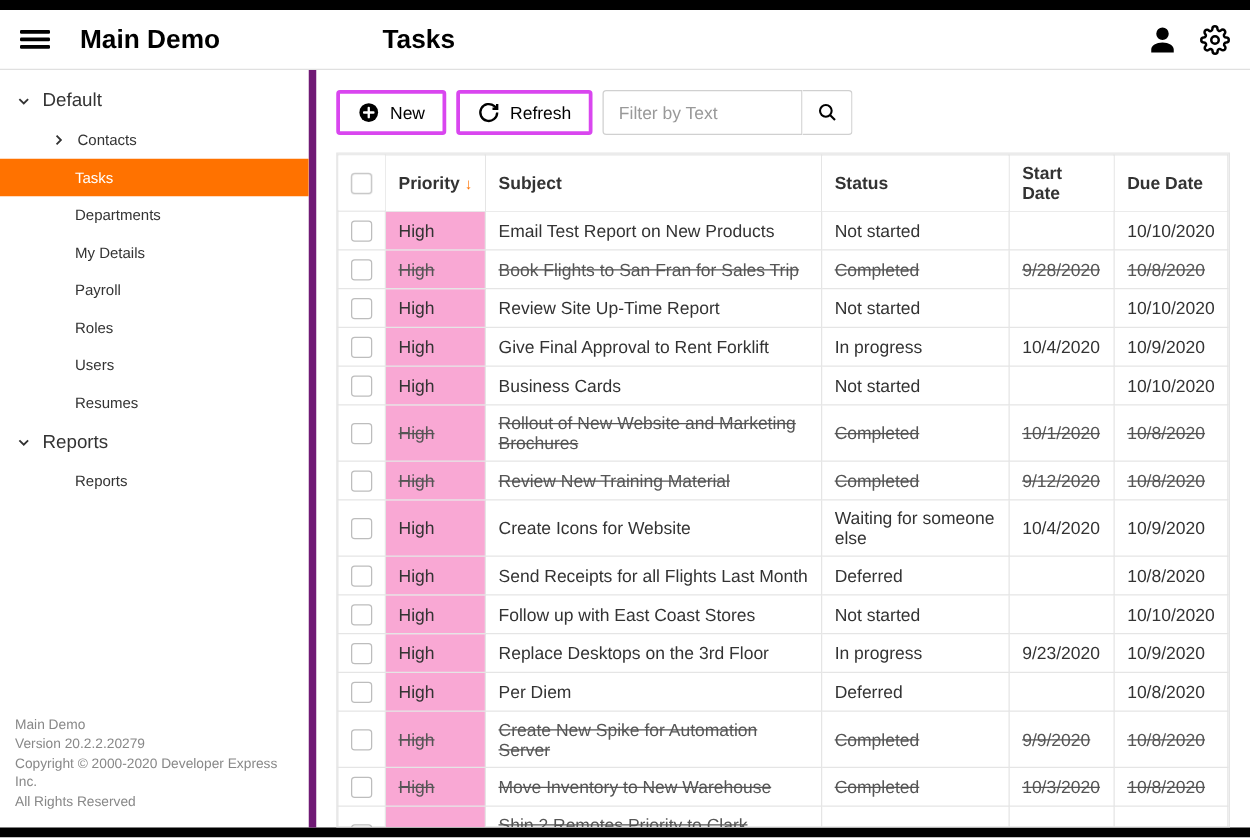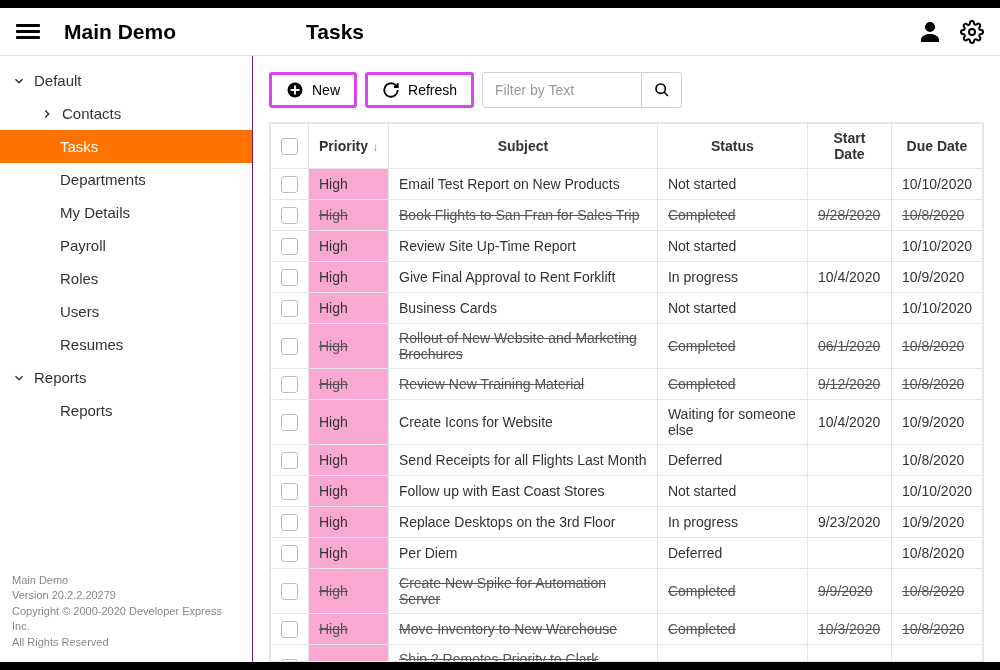--- a/index.html
+++ b/index.html
@@ -8,41 +8,41 @@
   .topbar { height: 48px; display: flex; align-items: center; padding: 0 16px; border-bottom: 1px solid #e0e0e0; }
   .hamburger { width: 24px; height: 24px; cursor: pointer; display: flex; flex-direction: column; justify-content: space-around; padding: 3px 0; margin-right: 24px; }
   .hamburger span { display: block; height: 2.5px; background: #000; border-radius: 1px; }
   .brand { font-size: 21px; font-weight: 700; color: #000; }
   .heading { font-size: 21px; font-weight: 700; color: #000; margin-left: 130px; }
   .top-spacer { flex: 1; }
   .top-icons { display: flex; gap: 18px; align-items: center; }
   .icon-btn { width: 24px; height: 24px; cursor: pointer; display: flex; align-items: center; justify-content: center; }
   .icon-btn svg { width: 24px; height: 24px; }
   .body { flex: 1; display: flex; min-height: 0; }
-  .sidebar { width: 253px; border-right: 1px solid #701a75; display: flex; flex-direction: column; padding-top: 8px; }
+  .sidebar { width: 253px; border-right: 6px solid #701a75; display: flex; flex-direction: column; padding-top: 8px; }
   .nav { flex: 1; overflow-y: auto; }
   .nav-group-hdr { display: flex; align-items: center; padding: 8px 12px; cursor: pointer; font-size: 15px; color: #333; gap: 8px; }
-  .nav-item { display: flex; align-items: center; padding: 8px 12px 8px 44px; cursor: pointer; font-size: 15px; color: #333; gap: 8px; }
+  .nav-item { display: flex; align-items: center; padding: 8px 12px 8px 44px; cursor: pointer; font-size: 12px; color: #333; gap: 8px; }
   .nav-item.child { padding-left: 60px; }
   .nav-item.active { background: #ff7200; color: #fff; }
   .chev { width: 14px; height: 14px; flex-shrink: 0; }
   .footer { padding: 12px; font-size: 11px; color: #888; line-height: 1.4; }
   .main { flex: 1; display: flex; flex-direction: column; padding: 16px 16px 0 16px; min-width: 0; }
   .toolbar { display: flex; gap: 8px; margin-bottom: 14px; align-items: center; }
   .btn { border: 3px solid #d946ef; background: #fff; height: 36px; padding: 0 14px; display: flex; align-items: center; gap: 8px; border-radius: 3px; cursor: pointer; font-size: 14px; }
   .btn svg { width: 18px; height: 18px; }
   .filter-wrap { display: flex; border-radius: 17px; }
   .filter-input { border: 1px solid #d0d0d0; height: 36px; padding: 0 12px; border-radius: 3px 0 0 3px; width: 160px; font-size: 14px; outline: none; }
   .filter-input::placeholder { color: #999; }
   .search-btn { border: 1px solid #d0d0d0; border-left: none; background: #fff; width: 40px; height: 36px; border-radius: 0 3px 3px 0; cursor: pointer; display: flex; align-items: center; justify-content: center; }
   .search-btn svg { width: 16px; height: 16px; }
   .grid { flex: 1; overflow: auto; border: 1px solid #e5e5e5; }
   table { border-collapse: collapse; width: 100%; }
   th, td { border: 1px solid #e5e5e5; padding: 6px 10px; text-align: left; vertical-align: middle; font-size: 14px; height: 31px; }
-  th { background: #fff; font-weight: 700; position: sticky; top: 0; height: 36px; text-align: center; }
+  th { background: #fff; font-weight: 700; position: sticky; top: 0; height: 36px; }
   .col-check { width: 36px; text-align: center; }
   .col-priority { width: 80px; }
   .col-status { width: 150px; }
   .col-start, .col-due { width: 84px; }
   .chk { width: 17px; height: 17px; border: 1.5px solid #bdbdbd; border-radius: 3px; display: inline-block; cursor: pointer; vertical-align: middle; }
   td.priority-cell { background: #f9a8d4; }
   tr.done td { text-decoration: line-through; color: #555; }
   tr.done td.col-check { text-decoration: none; }
   .sort-ind { color: #ff7200; font-size: 12px; margin-left: 4px; }
 </style>
@@ -207,21 +207,21 @@
                 <td>Business Cards</td>
                 <td class="col-status">Not started</td>
                 <td class="col-start"></td>
                 <td class="col-due">10/10/2020</td>
               </tr>
               <tr class="done">
                 <td class="col-check"><span class="chk"></span></td>
                 <td class="col-priority priority-cell">High</td>
                 <td>Rollout of New Website and Marketing Brochures</td>
                 <td class="col-status">Completed</td>
-                <td class="col-start">06/1/2020</td>
+                <td class="col-start">10/1/2020</td>
                 <td class="col-due">10/8/2020</td>
               </tr>
               <tr class="done">
                 <td class="col-check"><span class="chk"></span></td>
                 <td class="col-priority priority-cell">High</td>
                 <td>Review New Training Material</td>
                 <td class="col-status">Completed</td>
                 <td class="col-start">9/12/2020</td>
                 <td class="col-due">10/8/2020</td>
               </tr>

